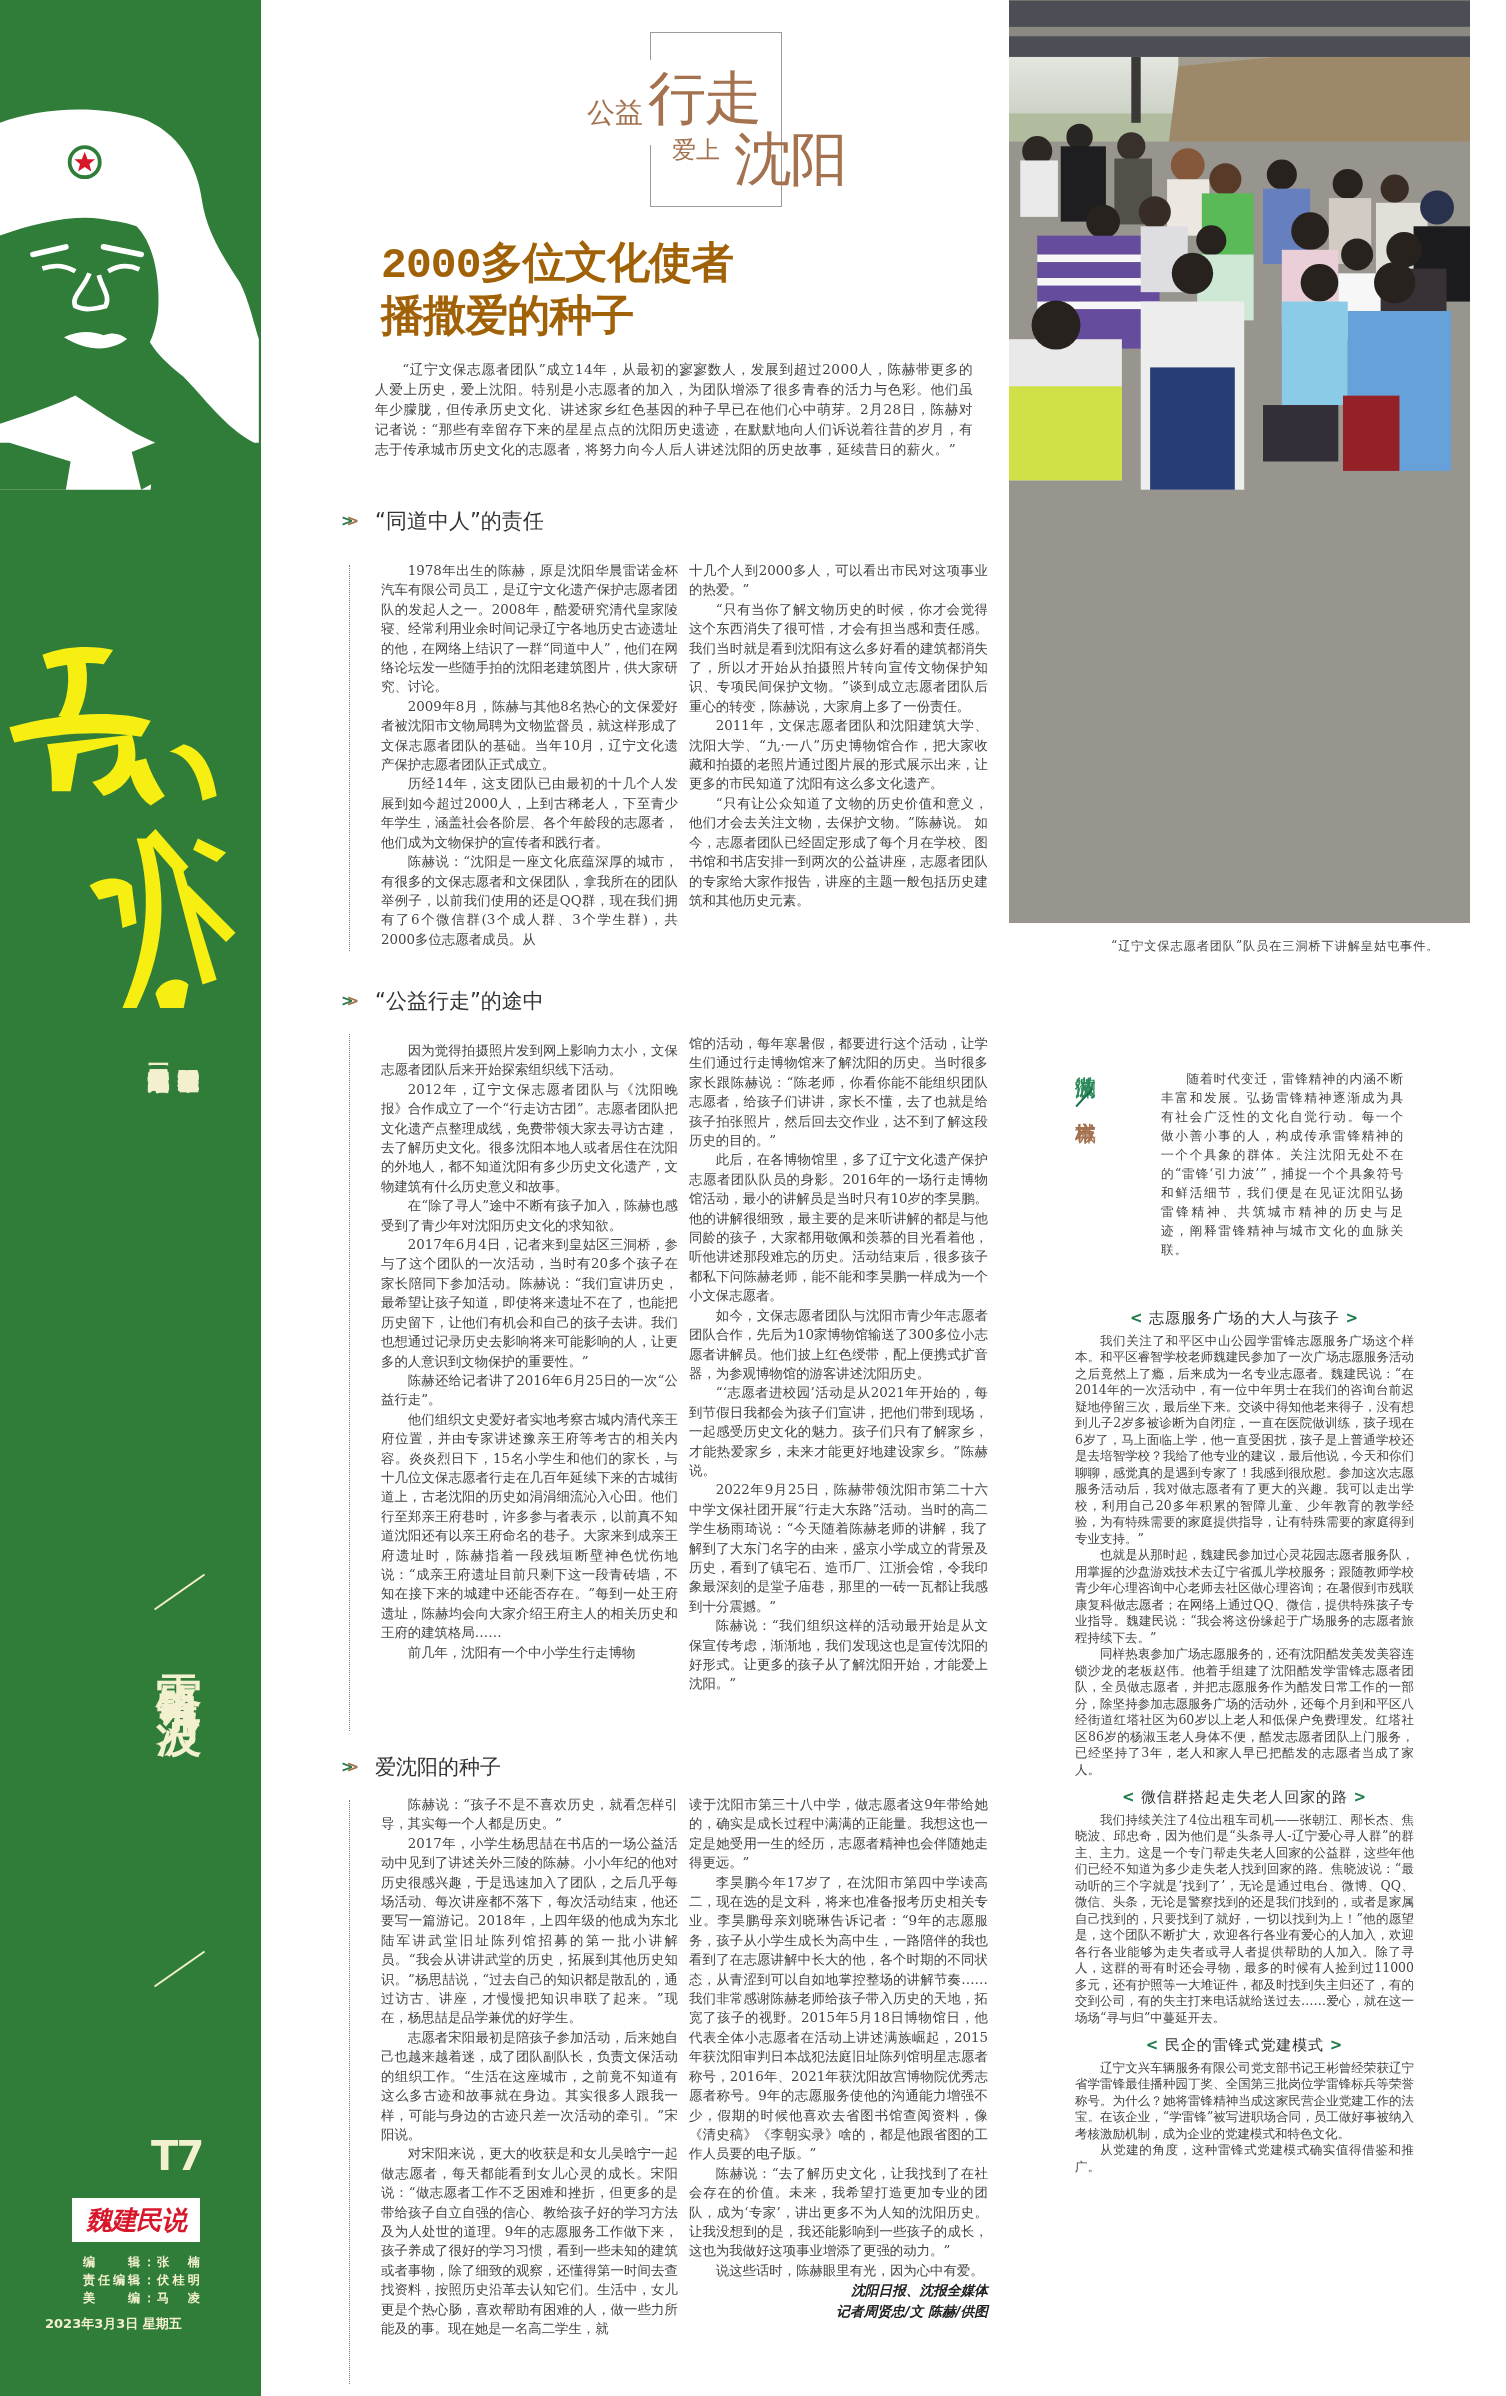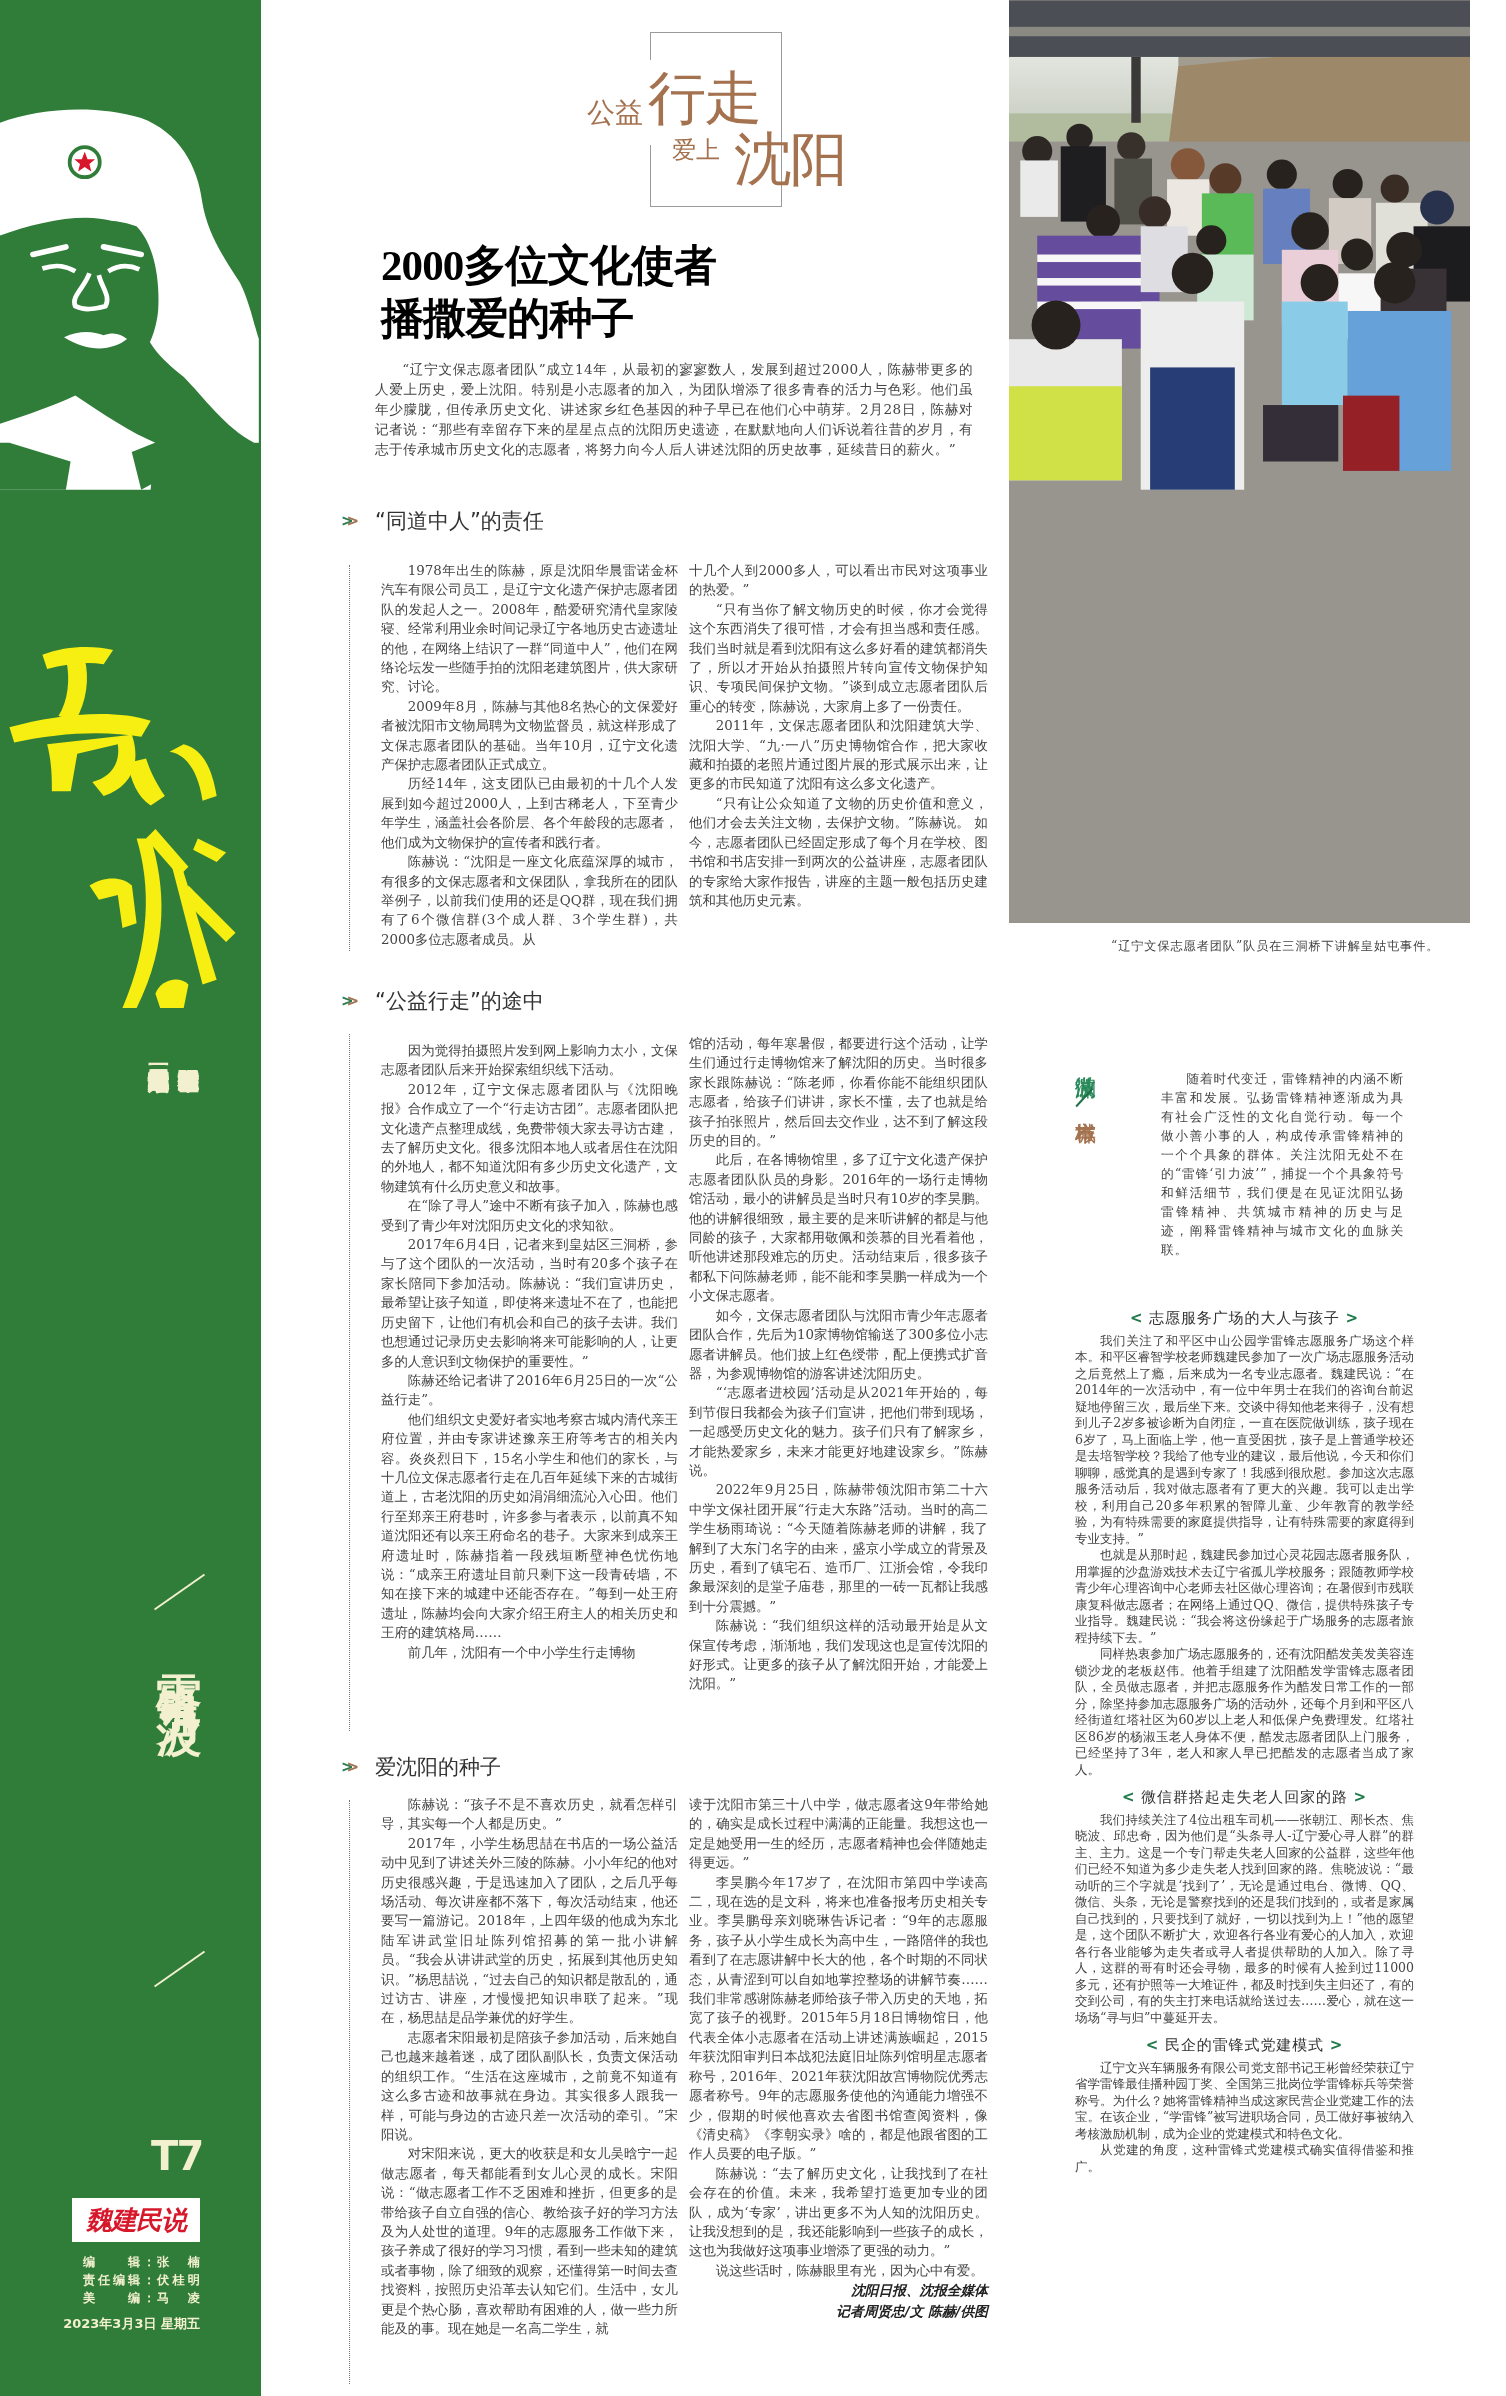--- a/index.html
+++ b/index.html
@@ -14,33 +14,33 @@
   .subtitle1 { left: 176px; top: 1053px; font-size: 21px; line-height: 24.5px; font-weight: bold; }
   .subtitle2 { left: 146px; top: 1053px; font-size: 21px; line-height: 24.5px; font-weight: bold; }
   .slash { position: absolute; width: 61px; height: 1.9px; background: #f3f0cf; transform: rotate(-35deg); }
   .column-name { left: 151px; top: 1638px; font-size: 45px; line-height: 56px; font-family: "DejaVu Serif", serif; font-weight: bold; letter-spacing: 9.4px; }
   .page-number { position: absolute; left: 151px; top: 2133px; font-family: "DejaVu Sans", sans-serif; font-weight: bold; font-size: 40px; color: #f3f0cf; letter-spacing: -1.9px; }
   .masthead { position: absolute; left: 72px; top: 2198px; width: 128px; height: 44px; background: #fff; display: flex; align-items: center; justify-content: center; font-family: "DejaVu Serif", serif; font-size: 26px; font-weight: bold; color: #d7172a; font-style: italic; letter-spacing: -0.9px; }
   .credits { position: absolute; left: 45px; top: 2253px; width: 155px; font-family: "DejaVu Sans", sans-serif; font-weight: bold; font-size: 12.2px; color: #f3f0cf; line-height: 18px; }
   .credit-row { display: flex; }
   .credit-row .role { flex: 1; text-align: left; padding-left: 38px; text-align-last: justify; margin-right: 1.9px; }
   .credit-row .person { width: 43px; text-align-last: justify; }
-  .pub-date { margin-top: 7.5px; text-align: right; font-size: 13px; }
+  .pub-date { margin-top: 7.5px; text-align: left; font-size: 13px; }
 
   
   .kicker { position: absolute; left: 650px; top: 32px; width: 132px; height: 175px; border: 0.9px solid #9b9b9b; border-bottom-color: #9b9b9b; }
   .kicker-mask1 { position: absolute; left: 646px; top: 60px; width: 7.5px; height: 85px; background: #fff; }
   .kicker-text { position: absolute; color: #a4724f; font-family: "DejaVu Sans", sans-serif; }
   .k1 { left: 587px; top: 94px; font-size: 28px; }
   .k2 { left: 648px; top: 60px; font-size: 58px; letter-spacing: -1.9px; font-weight: 300; }
   .k3 { left: 672px; top: 134px; font-size: 24px; }
   .k4 { left: 734px; top: 121px; font-size: 58px; letter-spacing: -1.9px; }
 
   
-  .headline { position: absolute; left: 381px; top: 239px; font-family: Liberation Serif, serif; font-weight: bold; font-size: 43px; line-height: 53px; color: #000000; letter-spacing: -0.9px; }
+  .headline { position: absolute; left: 381px; top: 239px; font-family: Liberation Mono, monospace; font-weight: bold; font-size: 43px; line-height: 53px; color: #a16207; letter-spacing: -0.9px; }
 
   .lead { position: absolute; left: 375px; top: 359px; width: 598px; font-size: 13.6px; line-height: 20px; color: #444; text-indent: 2em; text-align: justify; letter-spacing: 0.4px; }
 
   
   .sec-head { position: absolute; display: flex; align-items: center; font-family: "DejaVu Sans", sans-serif; font-size: 21px; color: #333; }
   .chev { position: relative; width: 21px; height: 13px; margin-right: 13px; }
   .chev span { position: absolute; top: 0; font-weight: bold; font-size: 15px; line-height: 13px; font-family: "DejaVu Sans", sans-serif; }
   .chev .c1 { left: 0; color: #2a7a52; }
   .chev .c2 { left: 5.6px; color: #a4724f; }
 

